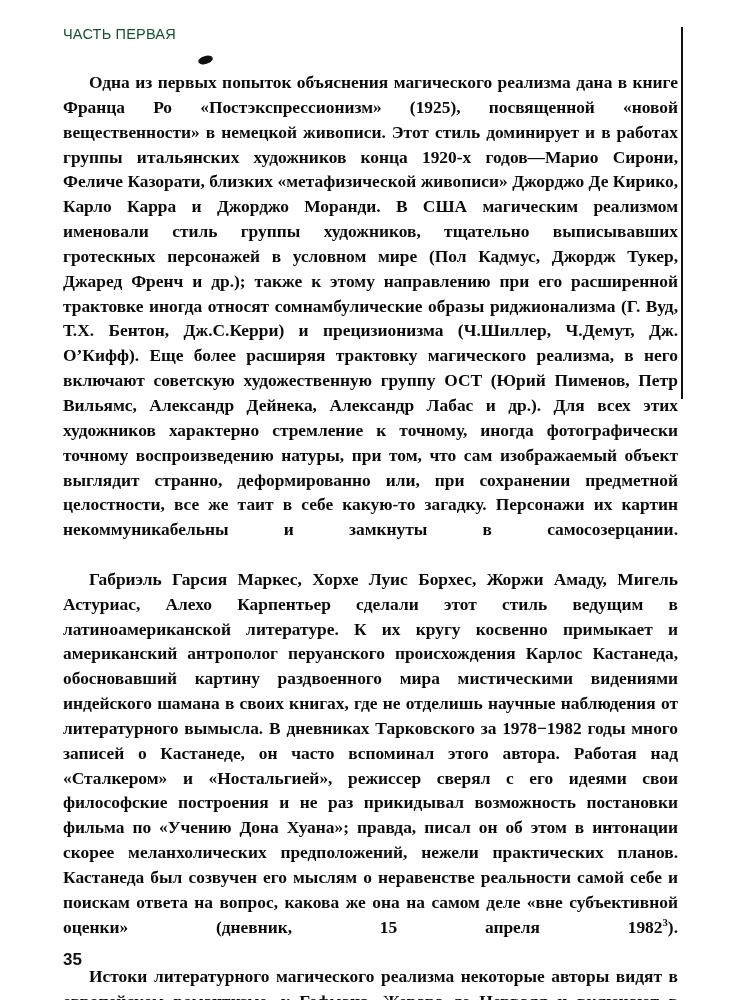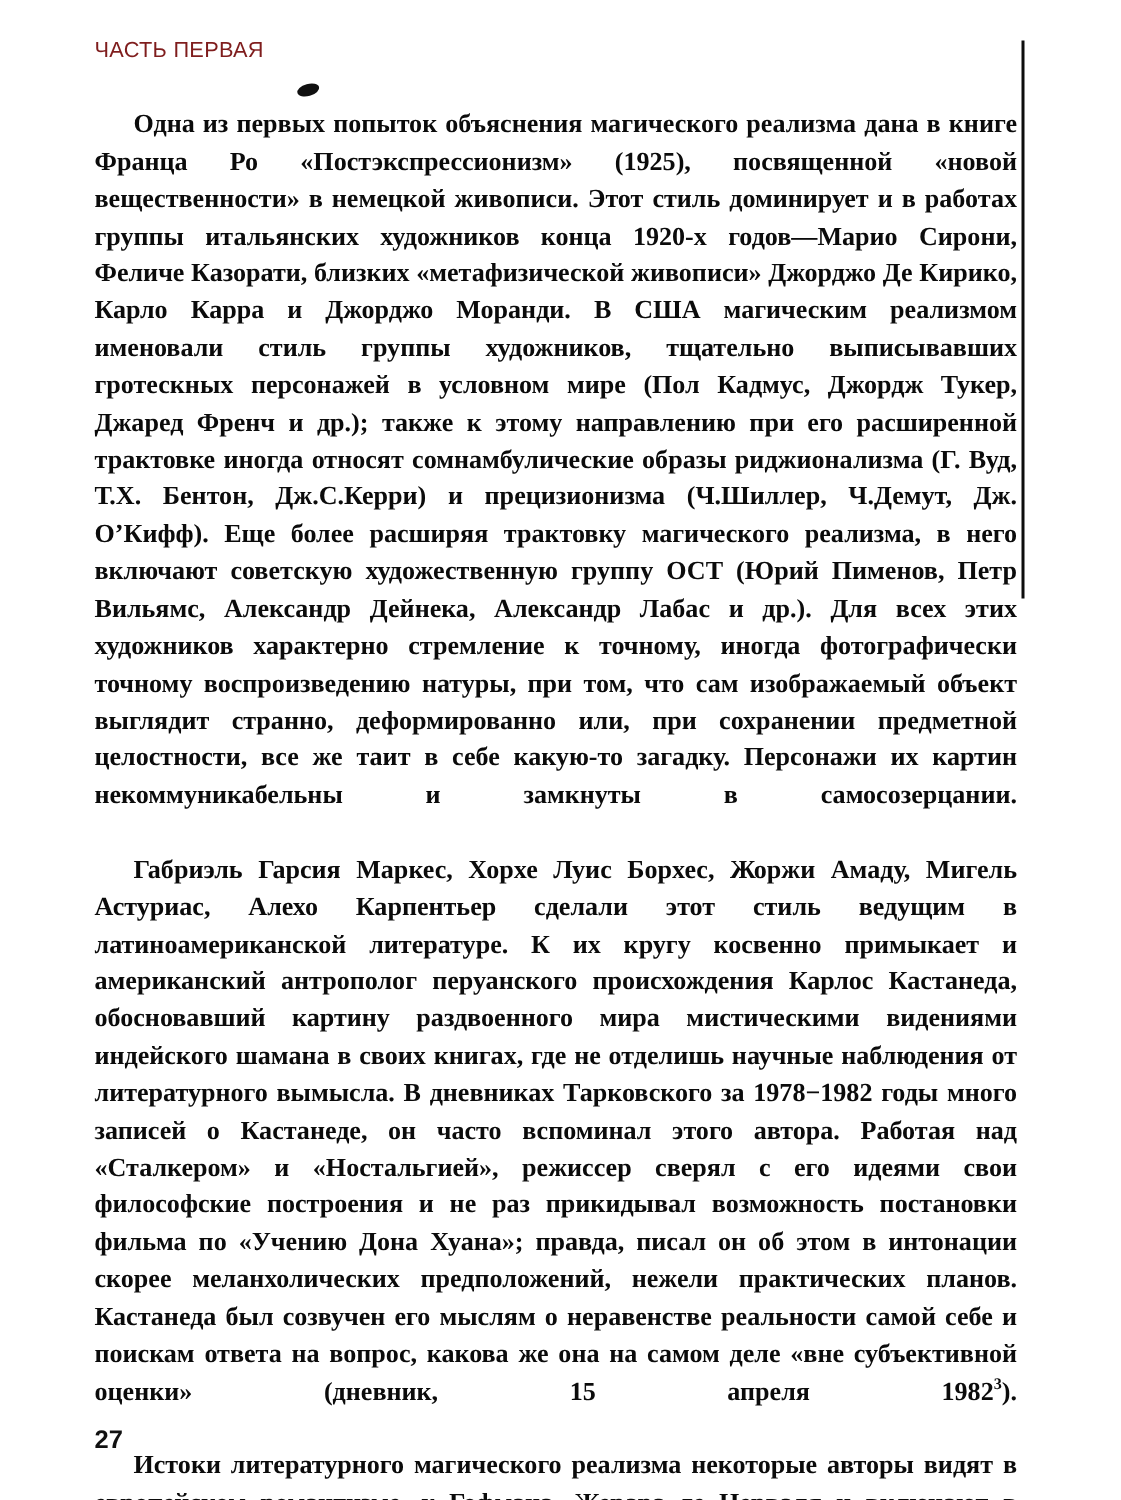--- a/index.html
+++ b/index.html
@@ -19,21 +19,21 @@
   }
 
   
   .running-head {
     position: absolute;
     left: 63px;
     top: 26px;
     font-family: "Liberation Sans", "DejaVu Sans", sans-serif;
     font-size: 14.5px;
     letter-spacing: 0.2px;
-    color: #7f1d1d;
+    color: #14532d;
     white-space: nowrap;
   }
 
   
   .text-block {
     position: absolute;
     left: 63px;
     top: 70px;
     width: 615px;
     font-size: 17.4px;
@@ -109,15 +109,15 @@
   <div class="text-block">
 
     <p class="para"><span>Одна из первых попыток объяснения магического реализма дана в книге Франца Ро «Постэкспрессионизм» (1925), посвященной «новой вещественности» в немецкой живописи. Этот стиль доминирует и в работах группы итальянских художников конца 1920-х годов—Марио Сирони, Феличе Казорати, близких  «метафизической живописи» Джорджо Де Кирико, Карло Карра и Джорджо Моранди. В США магическим реализмом именовали стиль группы художников, тщательно выписывавших гротескных персонажей в условном мире (Пол Кадмус, Джордж Тукер, Джаред Френч и др.); также к этому направлению при его расширенной трактовке иногда относят сомнамбулические образы риджионализма (Г. Вуд, Т.Х. Бентон, Дж.С.Керри) и прецизионизма (Ч.Шиллер, Ч.Демут, Дж. О’Кифф). Еще более расширяя трактовку магического реализма, в него включают советскую художественную группу ОСТ (Юрий Пименов, Петр Вильямс, Александр Дейнека, Александр Лабас и др.). Для всех этих художников характерно стремление к точному, иногда фотографически точному воспроизведению натуры, при том, что сам изображаемый объект выглядит странно, деформированно или, при сохранении предметной целостности, все же таит в себе какую-то загадку. Персонажи их картин некоммуникабельны и замкнуты в самосозерцании.</span></p>
 
     <p class="para"><span>Габриэль Гарсия Маркес, Хорхе Луис Борхес, Жоржи Амаду, Мигель Астуриас, Алехо Карпентьер сделали этот стиль ведущим в латиноамериканской литературе. К их кругу косвенно примыкает и американский антрополог перуанского  происхождения Карлос Кастанеда, обосновавший картину раздвоенного мира мистическими видениями индейского шамана в своих книгах, где не отделишь научные наблюдения от литературного вымысла. В дневниках Тарковского за 1978−1982 годы  много записей о Кастанеде, он часто вспоминал этого автора. Работая над «Сталкером» и «Ностальгией», режиссер сверял с его идеями свои философские построения и не раз прикидывал возможность постановки фильма по «Учению Дона Хуана»; правда, писал он об этом  в интонации скорее меланхолических предположений, нежели практических планов. Кастанеда был созвучен его мыслям о неравенстве реальности самой себе и поискам ответа на вопрос, какова же она на самом деле «вне субъективной оценки» (дневник, 15 апреля 1982</span><sup>3</sup><span>).</span></p>
 
     <p class="para"><span>Истоки литературного магического реализма некоторые авторы видят в европейском романтизме, у Гофмана, Жерара де Нерваля и включают в рамки  этого стиля творчество европейских неоромантиков, например, бельгийских писателей Иохана Дене и Хюберта Лампо и многих других: «Дене определял  “магический реализм”  как самое современное выражение вечного романтизма»</span></p>
 
   </div>
 
-  <div class="folio">27</div>
+  <div class="folio">35</div>
 
 </div>
 
 </body></html>

